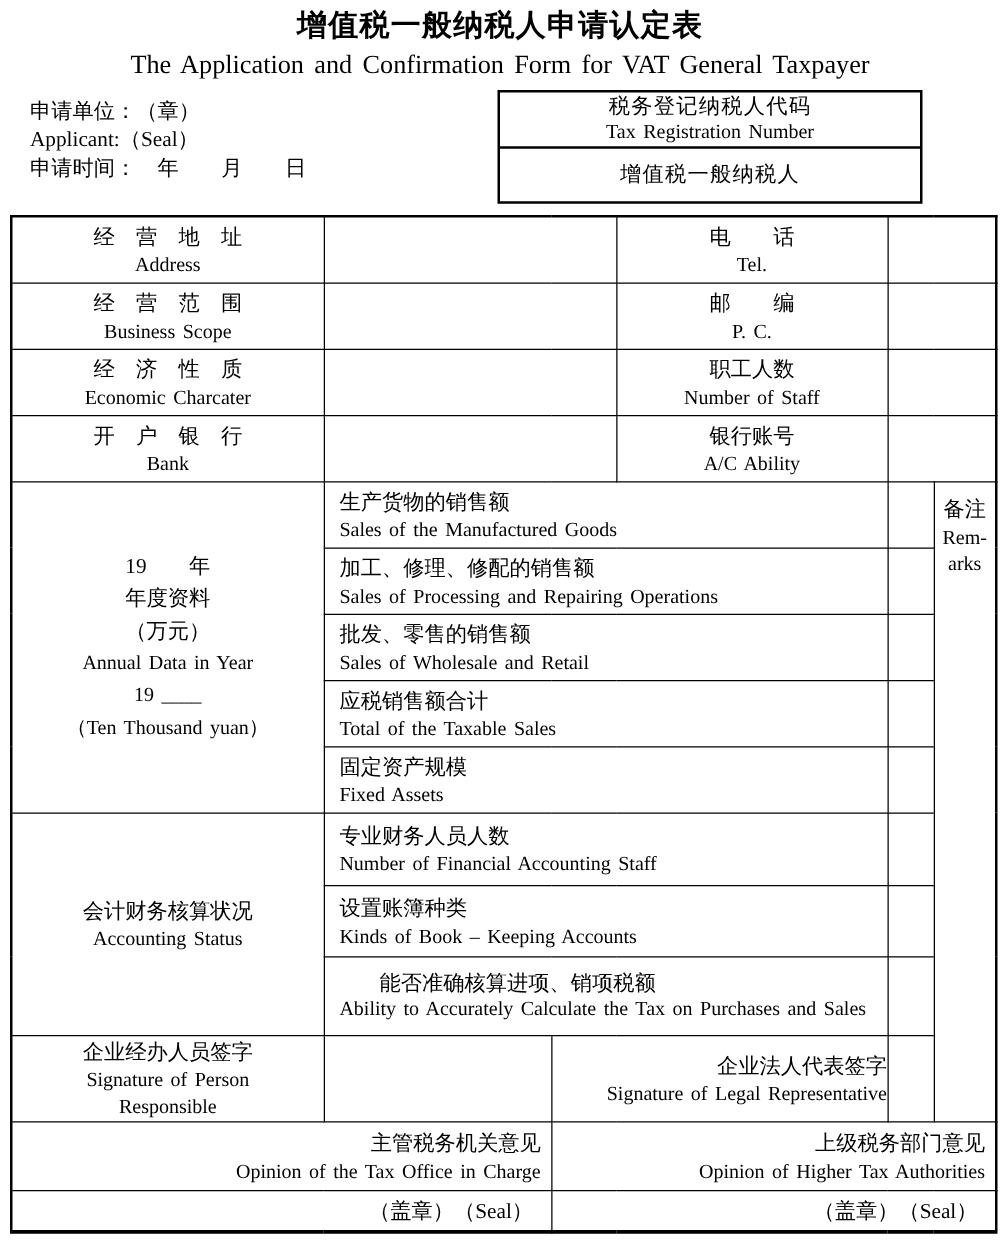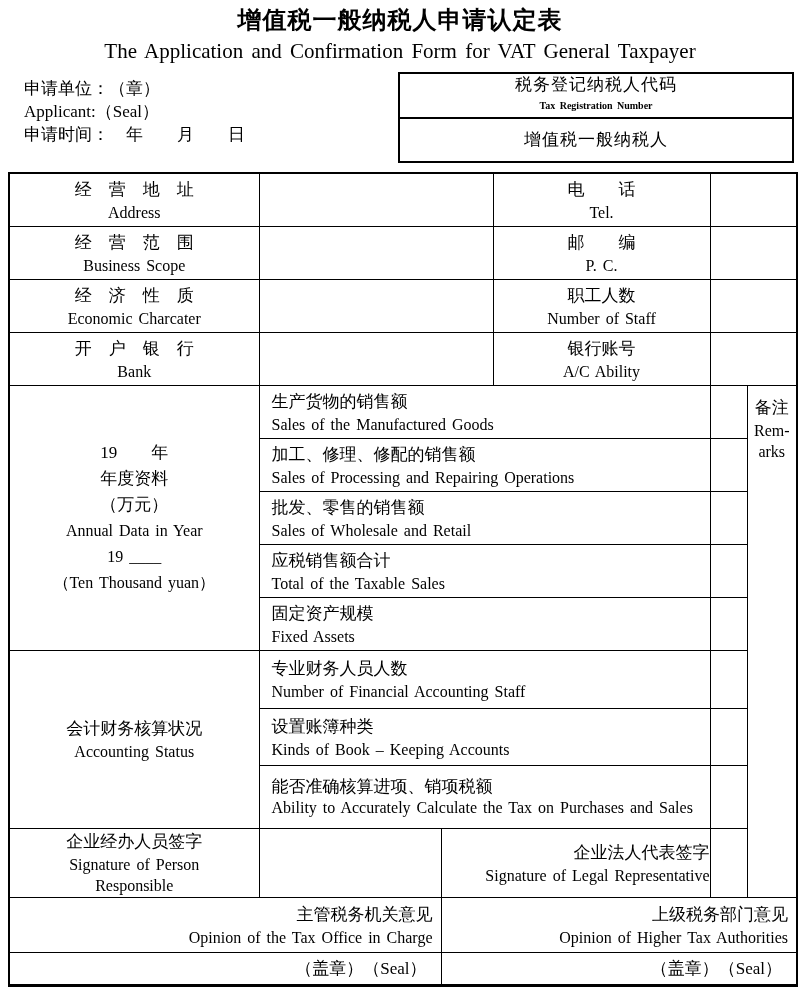--- a/index.html
+++ b/index.html
@@ -18,50 +18,50 @@
   }
   .subtitle {
     position: absolute; top: 39px; left: 0; width: 100%;
     text-align: center; font-size: 21px; word-spacing: 3px;
   }
   .applicant {
     position: absolute; left: 24px; top: 77px;
     font-size: 17px; line-height: 23px;
   }
   .codebox {
-    position: absolute; left: 398px; top: 72px; width: 396px; height: 91px;
+    position: absolute; left: 398px; top: 72px; width: 340px; height: 91px;
     border: 2px solid #000; display: flex; flex-direction: column;
   }
   .codebox-row {
     flex: 1 1 0; display: flex; flex-direction: column;
     align-items: center; justify-content: center;
   }
   .codebox-row + .codebox-row { border-top: 2px solid #000; }
   .codebox .zh { font-size: 17px; line-height: 22px; letter-spacing: 1px; }
-  .codebox .en { font-size: 10px; line-height: 20px; word-spacing: 2px; font-weight: bold; }
+  .codebox .en { font-size: 16px; line-height: 20px; word-spacing: 2px; }
 
   table.form {
     position: absolute; left: 8px; top: 172px; width: 788px;
     border-collapse: collapse; table-layout: fixed;
     border: 2px solid #000; border-bottom-width: 3px;
   }
   td { border: 1px solid #000; padding: 0; vertical-align: middle; overflow: hidden; text-align: right; }
 
   .zh { font-size: 17px; line-height: 25px; }
   .en { font-size: 16px; line-height: 21px; word-spacing: 2px; }
 
   td.lbl { text-align: center; }
   td.item { padding: 2px 8px 2px 12px; text-align: left; }
   td.remarks { vertical-align: top; text-align: center; padding-top: 9px; }
   td.annual-hd .zh, td.annual-hd .en { line-height: 26px; }
   td.sig-right { padding-left: 14px; }
   td.opinion { padding: 3px 8px 3px 10px; }
   td.seal { text-align: right; padding-right: 14px; margin-top: 40px; }
   .justify { text-align: justify; }
-  .tight .zh { line-height: 22px; }
+  .tight .zh { line-height: 22px; margin-left: 32px; }
   .tight .en { line-height: 19px; }
 
   tr.r53 { height: 53px; } tr.r58 { height: 58px; } tr.r57 { height: 57px; }
   tr.r63 { height: 63px; } tr.r69 { height: 69px; } tr.r55 { height: 55px; }
   tr.r33 { height: 33px; }
 </style>
 </head>
 <body>
 
 <div class="title">增值税一般纳税人申请认定表</div>

